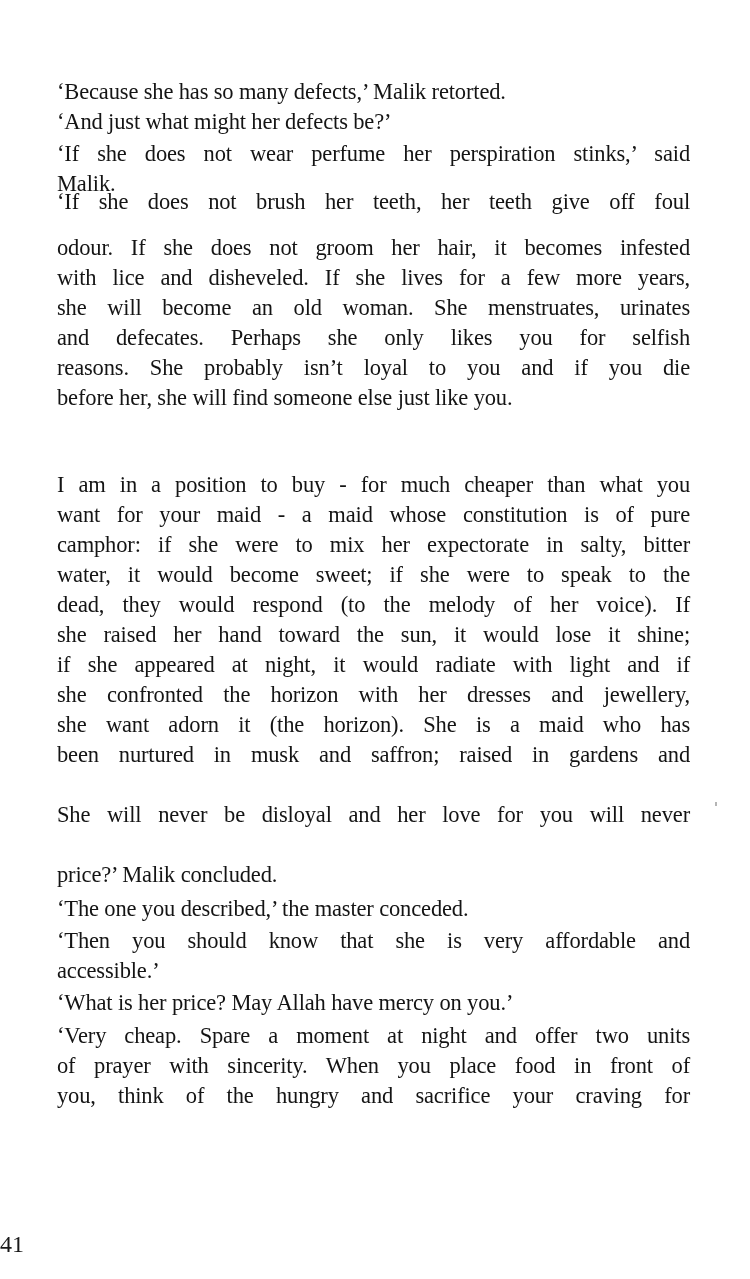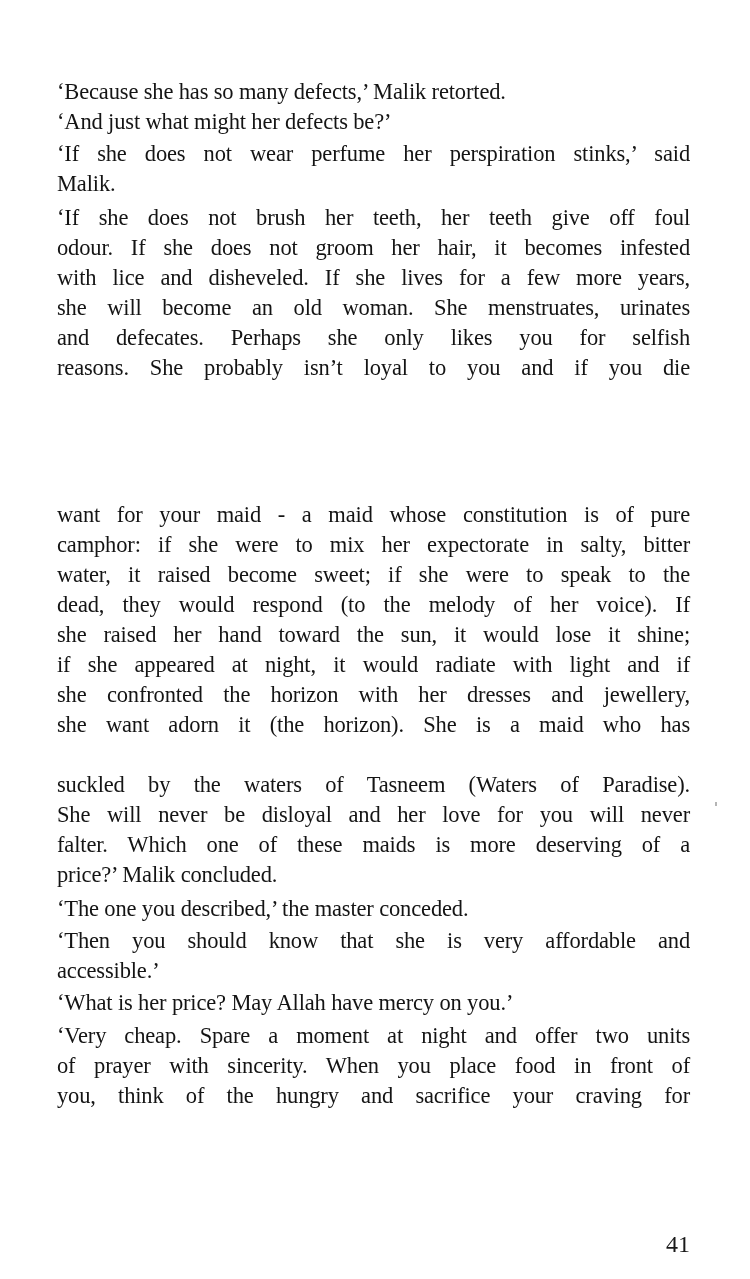--- a/index.html
+++ b/index.html
@@ -32,21 +32,21 @@
       letter-spacing: -0.15px;
     }
     .line.justify {
       text-align: justify;
       text-align-last: justify;
     }
     .page-number {
       position: absolute;
       left: 0;
       width: 690px;
-      text-align: right;
+      text-align: left;
       top: 1229px;
       font-size: 24px;
       line-height: 30px;
       color: #1a1a1a;
     }
     .speck {
       position: absolute;
       width: 2px;
       height: 4px;
       background: #b5b5b5;
@@ -54,38 +54,39 @@
   </style>
 </head>
 <body>
 
 <div class="page">
 
   <div class="line" style="top:77px">‘Because she has so many defects,’ Malik retorted.</div>
   <div class="line" style="top:107px">‘And just what might her defects be?’</div>
   <div class="line justify" style="top:139px">‘If she does not wear perfume her perspiration stinks,’ said</div>
   <div class="line" style="top:169px">Malik.</div>
-  <div class="line justify" style="top:203px">‘If she does not brush her teeth, her teeth give off foul</div>
+  <div class="line justify" style="top:187px">‘If she does not brush her teeth, her teeth give off foul</div>
   <div class="line justify" style="top:233px">odour. If she does not groom her hair, it becomes infested</div>
   <div class="line justify" style="top:263px">with lice and disheveled. If she lives for a few more years,</div>
   <div class="line justify" style="top:293px">she will become an old woman. She menstruates, urinates</div>
   <div class="line justify" style="top:323px">and defecates. Perhaps she only likes you for selfish</div>
   <div class="line justify" style="top:353px">reasons. She probably isn’t loyal to you and if you die</div>
+  <div class="line" style="top:383px">before her, she will find someone else just like you.</div>
 
+  <div class="line justify" style="top:470px">I am in a position to buy - for much cheaper than what you</div>
   <div class="line justify" style="top:500px">want for your maid - a maid whose constitution is of pure</div>
   <div class="line justify" style="top:530px">camphor: if she were to mix her expectorate in salty, bitter</div>
-  <div class="line justify" style="top:560px">water, it raised become sweet; if she were to speak to the</div>
+  <div class="line justify" style="top:560px">water, it would become sweet; if she were to speak to the</div>
   <div class="line justify" style="top:590px">dead, they would respond (to the melody of her voice). If</div>
   <div class="line justify" style="top:620px">she raised her hand toward the sun, it would lose it shine;</div>
   <div class="line justify" style="top:680px">she confronted the horizon with her dresses and jewellery,</div>
   <div class="line justify" style="top:650px">if she appeared at night, it would radiate with light and if</div>
   <div class="line justify" style="top:710px">she want adorn it (the horizon). She is a maid who has</div>
-  <div class="line justify" style="top:770px">suckled by the waters of Tasneem (Waters of Paradise).</div>
+  <div class="line justify" style="top:740px">been nurtured in musk and saffron; raised in gardens and</div>
   <div class="line justify" style="top:800px">She will never be disloyal and her love for you will never</div>
-  <div class="line justify" style="top:830px">falter. Which one of these maids is more deserving of a</div>
   <div class="line" style="top:860px">price?’ Malik concluded.</div>
   <div class="line" style="top:894px">‘The one you described,’ the master conceded.</div>
   <div class="line justify" style="top:926px">‘Then you should know that she is very affordable and</div>
   <div class="line" style="top:956px">accessible.’</div>
   <div class="line" style="top:988px">‘What is her price? May Allah have mercy on you.’</div>
   <div class="line justify" style="top:1021px">‘Very cheap. Spare a moment at night and offer two units</div>
   <div class="line justify" style="top:1051px">of prayer with sincerity. When you place food in front of</div>
   <div class="line justify" style="top:1081px">you, think of the hungry and sacrifice your craving for</div>
 
   <div class="speck" style="left:715px; top:802px"></div>

